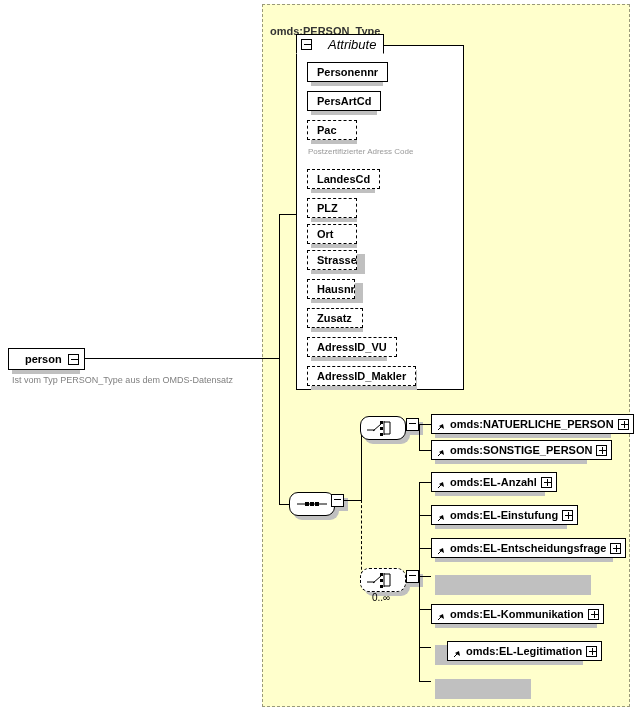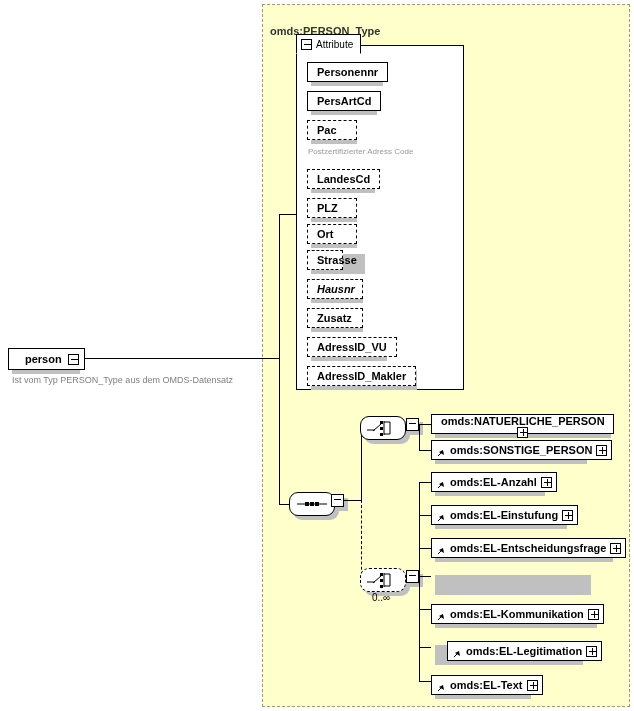--- a/index.html
+++ b/index.html
@@ -40,22 +40,22 @@
     height:20px;
     background:#ffffff;
     border:1px solid #000000;
     border-bottom:1px solid #ffffff;
     box-sizing:border-box;
     display:flex;align-items:center;
     padding:0 7px 0 4px;
     z-index:3;
   }
   .attr-tab-label{
-    font-size:10px;color:#000;
-    margin-left:4px;white-space:nowrap;
+    font-size:13px;font-style:italic;color:#000;
+    margin-left:16px;white-space:nowrap;
   }
 
   
   .toggle{
     width:11px;height:11px;
     border:1px solid #000;
     background:#fff;
     position:relative;
     display:inline-block;
     flex:0 0 auto;
@@ -218,26 +218,26 @@
   <div class="attr-box opt" style="left:307px;top:198px;width:50px;">
     <span>PLZ</span>
   </div>
 
   <div class="attr-shadow" style="left:311px;top:228px;width:46px;"></div>
   <div class="attr-box opt" style="left:307px;top:224px;width:50px;">
     <span>Ort</span>
   </div>
 
   <div class="attr-shadow" style="left:311px;top:254px;width:54px;"></div>
-  <div class="attr-box opt" style="left:307px;top:250px;width:36px;">
+  <div class="attr-box opt" style="left:307px;top:250px;width:50px;">
     <span>Strasse</span>
   </div>
 
   <div class="attr-shadow" style="left:311px;top:283px;width:52px;"></div>
-  <div class="attr-box opt" style="left:307px;top:279px;width:56px;font-style:italic;">
+  <div class="attr-box opt" style="left:307px;top:279px;width:48px;">
     <span>Hausnr</span>
   </div>
 
   <div class="attr-shadow" style="left:311px;top:312px;width:52px;"></div>
   <div class="attr-box opt" style="left:307px;top:308px;width:56px;">
     <span>Zusatz</span>
   </div>
 
   <div class="attr-shadow" style="left:311px;top:341px;width:76px;"></div>
   <div class="attr-box opt" style="left:307px;top:337px;text-align:center;">
@@ -282,21 +282,21 @@
     </svg>
   </div>
   <div class="ln" style="left:410px;top:422px;width:13px;height:13px;background:#c0c0c0;"></div>
   <div class="toggle" style="position:absolute;left:406px;top:418px;width:13px;height:13px;z-index:3;"></div>
 
   <div class="ln h" style="left:419px;top:424px;width:12px;"></div>
   <div class="ln v" style="left:419px;top:424px;height:26px;"></div>
   <div class="ln h" style="left:419px;top:450px;width:12px;"></div>
 
   <div class="attr-shadow" style="left:435px;top:418px;width:176px;"></div>
-  <div class="el-box" style="left:431px;top:414px;flex-direction:column;">
+  <div class="el-box" style="left:431px;top:414px;">
     <svg class="icon" width="8" height="18" viewBox="0 0 8 18" style="margin-right:1px;">
       <line x1="1" y1="15" x2="6" y2="10" stroke="#000" stroke-width="1"></line>
       <polygon points="6,9 7,14 2,11" fill="#000"></polygon>
     </svg>
     <span class="el-label">omds:NATUERLICHE_PERSON</span>
     <span class="toggle plus"></span>
   </div>
 
   <div class="attr-shadow" style="left:435px;top:444px;width:152px;"></div>
   <div class="el-box" style="left:431px;top:440px;">
@@ -381,22 +381,14 @@
   <div class="el-box" style="left:431px;top:641px;margin-left:16px;">
     <svg class="icon" width="8" height="18" viewBox="0 0 8 18" style="margin-right:1px;">
       <line x1="1" y1="15" x2="6" y2="10" stroke="#000" stroke-width="1"></line>
       <polygon points="6,9 7,14 2,11" fill="#000"></polygon>
     </svg>
     <span class="el-label">omds:EL-Legitimation</span>
     <span class="toggle plus"></span>
   </div>
 
   <div class="attr-shadow" style="left:435px;top:679px;width:96px;"></div>
-  <div class="el-box" style="left:431px;top:675px;">
-    <svg class="icon" width="8" height="18" viewBox="0 0 8 18" style="margin-right:1px;">
-      <line x1="1" y1="15" x2="6" y2="10" stroke="#000" stroke-width="1"></line>
-      <polygon points="6,9 7,14 2,11" fill="#000"></polygon>
-    </svg>
-    <span class="el-label">omds:EL-Text</span>
-    <span class="toggle plus"></span>
-  </div>
 
 </div>
 
 </body></html>

